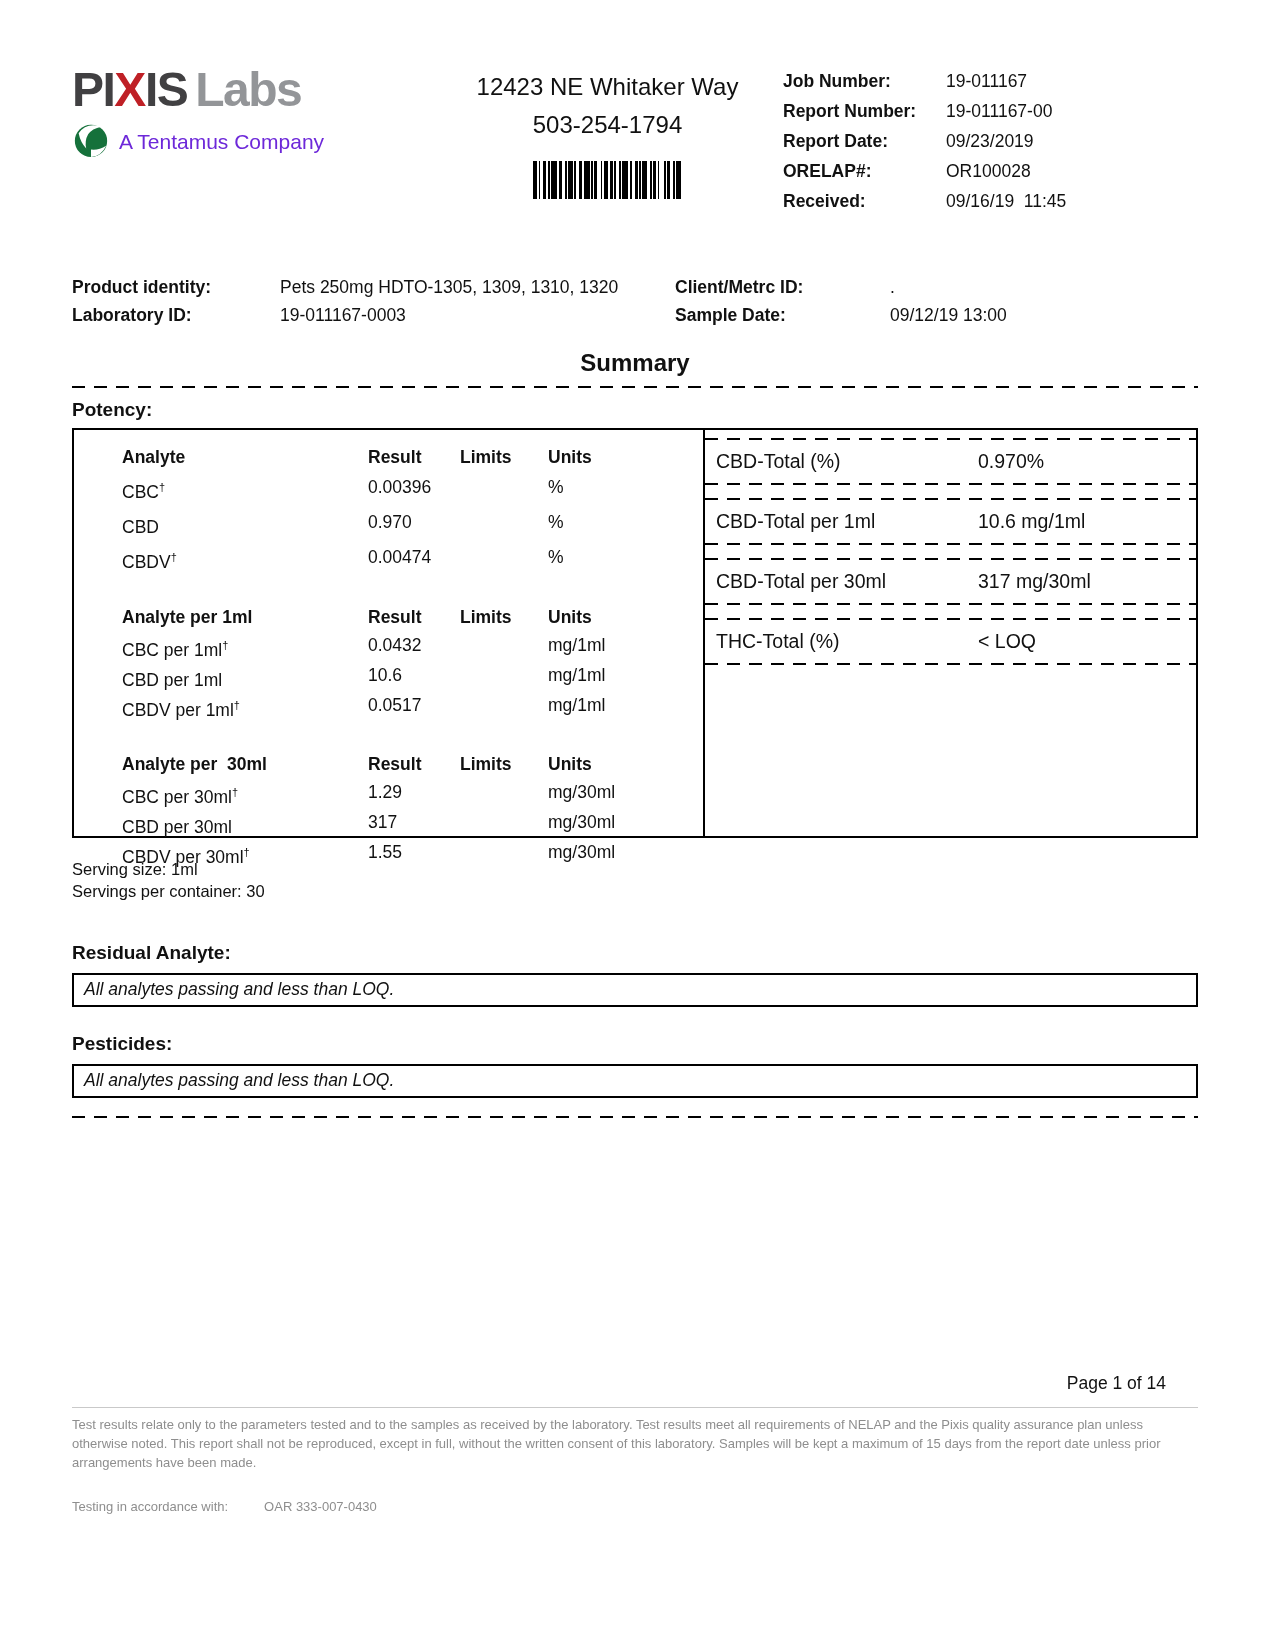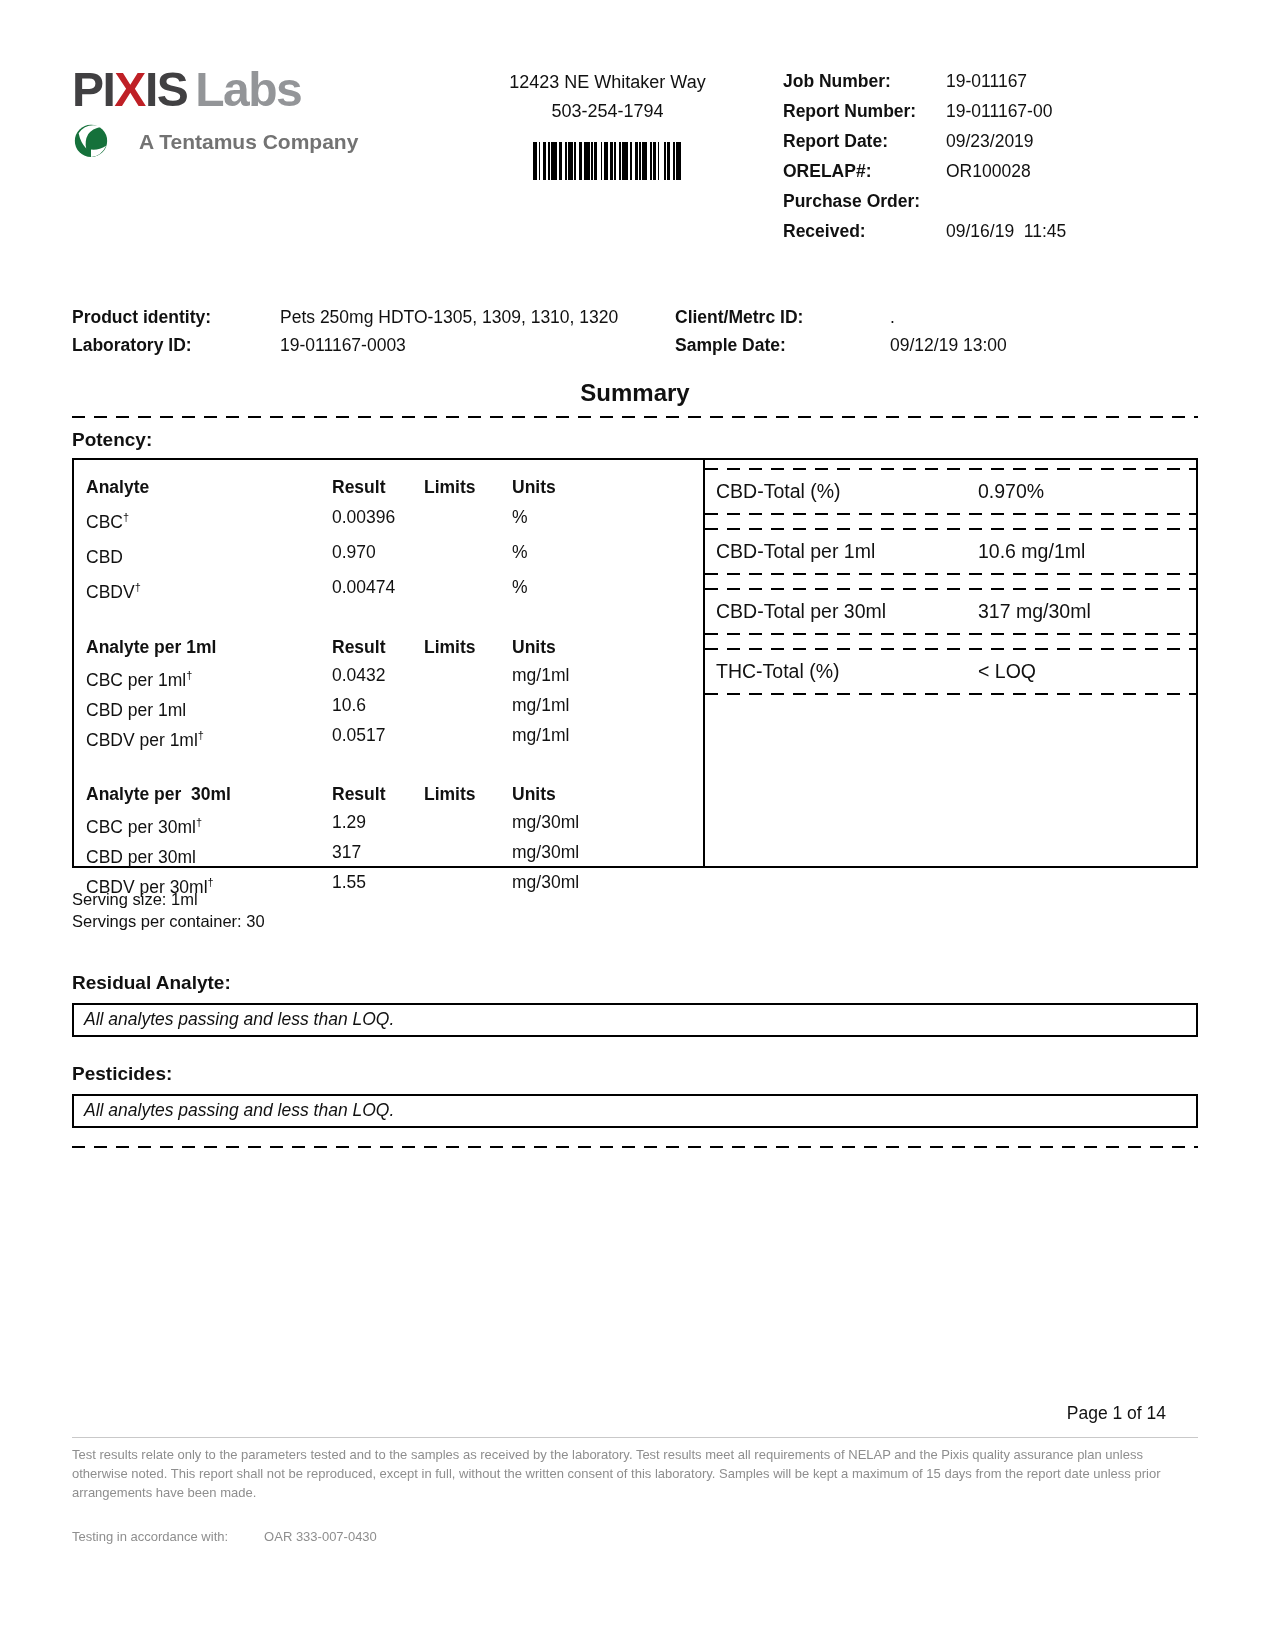--- a/index.html
+++ b/index.html
@@ -13,22 +13,22 @@
     font-family:"Liberation Sans","DejaVu Sans",sans-serif;
     color:#111;
   }
   
   .hdr{display:flex;align-items:flex-start;}
   .logo-block{width:360px;flex:0 0 360px;padding-top:6px;}
   .logo-text{font-size:48px;font-weight:bold;letter-spacing:-1.5px;line-height:1;color:#414042;white-space:nowrap;}
   .logo-text .lg-x{color:#bf2026;}
   .logo-text .lg-labs{color:#939598;margin-left:8px;}
   .tagline{display:flex;align-items:center;gap:9px;margin-top:7px;}
-  .tagline .tg-txt{font-size:21px;font-weight:bold;color:#737373;margin-left:20px;}
-  .addr-block{flex:1 1 auto;text-align:center;font-size:18px;line-height:1.6;padding-top:8px;}
+  .tagline .tg-txt{font-size:21px;font-weight:normal;color:#6d28d9;}
+  .addr-block{flex:1 1 auto;text-align:center;font-size:24px;line-height:1.6;padding-top:8px;}
   .barcode{width:150px;height:38px;margin:16px auto 0;display:flex;align-items:stretch;}
   .meta-block{flex:0 0 415px;width:415px;padding-top:11px;font-size:17.5px;}
   .meta-row{display:flex;margin-bottom:9px;line-height:21px;}
   .meta-row .lbl{width:163px;font-weight:bold;flex:0 0 163px;}
   .meta-row .val{white-space:pre-wrap;}
   
   .sample{display:flex;margin-top:56px;font-size:17.5px;}
   .sample-col{line-height:21px;}
   .sample-col.left{width:603px;flex:0 0 603px;}
   .sample-col.right{flex:1;}
@@ -36,21 +36,21 @@
   .sample-col.left .s-lbl{width:208px;flex:0 0 208px;font-weight:bold;}
   .sample-col.right .s-lbl{width:215px;flex:0 0 215px;font-weight:bold;}
   
   .summary-title{margin:16px 0 0;text-align:center;font-size:24px;font-weight:bold;letter-spacing:0;}
   .dash-line{height:2px;margin-top:9px;
     background:repeating-linear-gradient(90deg,#000 0 13px,transparent 13px 22px);}
   .potency-heading{margin:11px 0 0;font-size:19px;font-weight:bold;}
   
   .potency-box{margin-top:7px;border:2px solid #000;display:flex;height:410px;box-sizing:border-box;}
   .pot-left{width:631px;flex:0 0 631px;border-right:2px solid #000;box-sizing:border-box;padding:12px 0 0 12px;}
-  .ptable{margin-bottom:25px;}
+  .ptable{margin-bottom:25px;margin-left:36px;}
   .prow{display:grid;grid-template-columns:246px 92px 88px auto;font-size:17.5px;line-height:30px;}
   .prow.head{font-weight:bold;white-space:pre-wrap;}
   .ptable.tight .prow{line-height:25px;}
   .ptable.tight .prow.head{line-height:32px;}
   .prow sup{font-size:11px;}
   .pot-right{flex:1;padding-top:8px;}
   .total-box{
     height:47px;margin:0 0 13px 0;padding:0 8px 0 11px;
     display:grid;grid-template-columns:262px auto;align-items:center;
     font-size:19.5px;
@@ -172,24 +172,20 @@
       </div>
       <div class="meta-row">
         <span class="lbl">Report Date:</span>
         <span class="val">09/23/2019</span>
       </div>
       <div class="meta-row">
         <span class="lbl">ORELAP#:</span>
         <span class="val">OR100028</span>
       </div>
       <div class="meta-row">
-        <span class="lbl">Purchase Order:</span>
-        <span class="val"></span>
-      </div>
-      <div class="meta-row">
         <span class="lbl">Received:</span>
         <span class="val">09/16/19  11:45</span>
       </div>
     </div>
   </div>
 
   <div class="sample">
     <div class="sample-col left">
       <div class="s-row">
         <span class="s-lbl">Product identity:</span>

